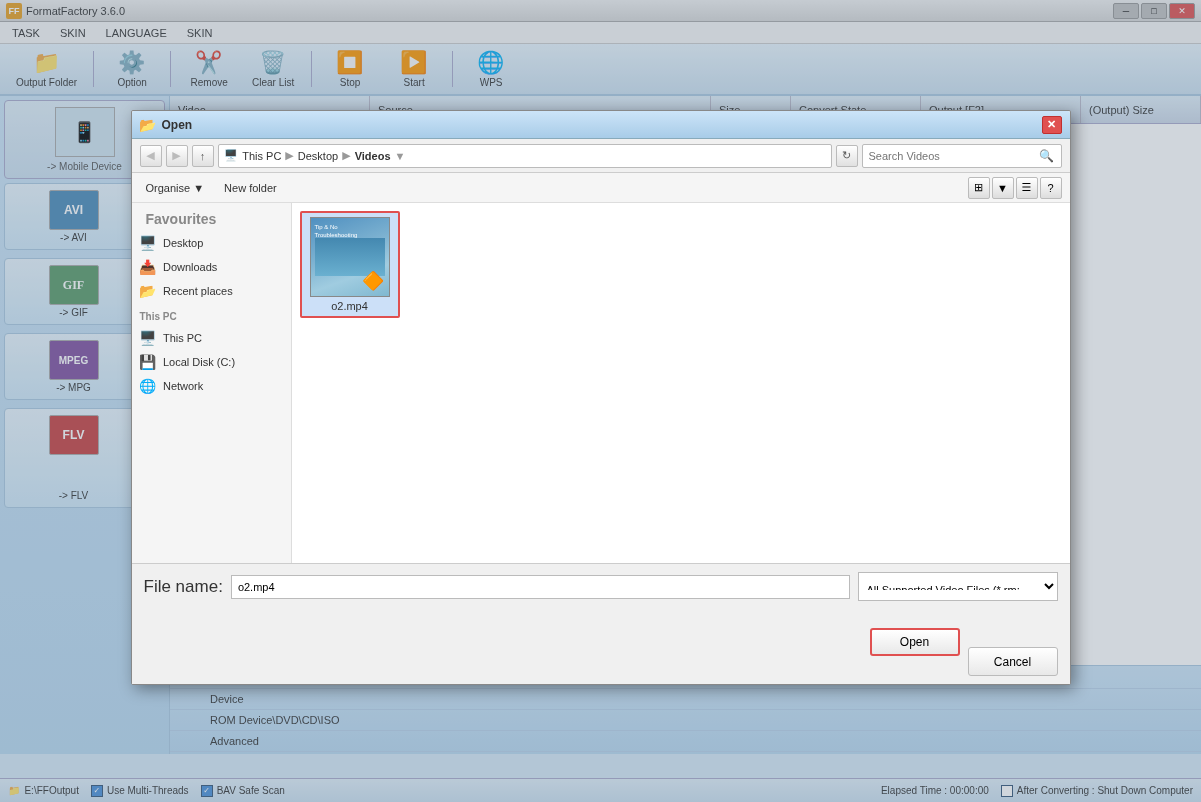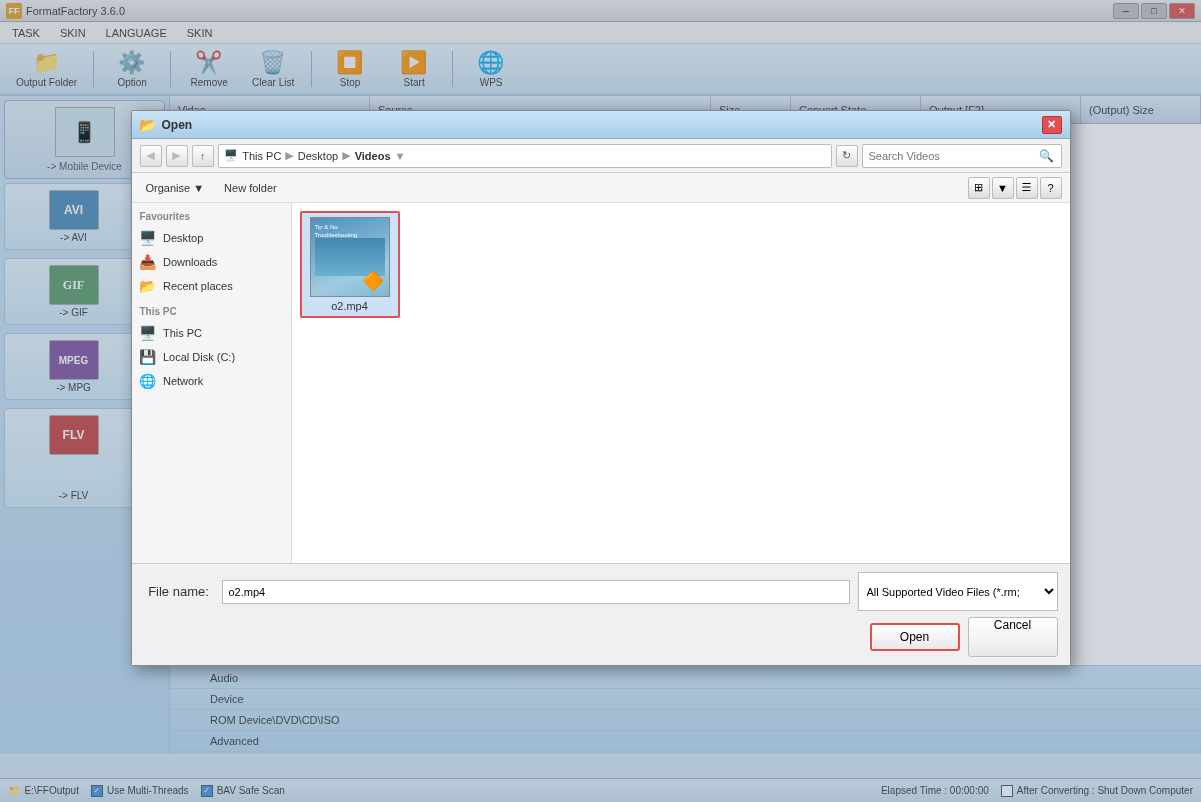--- a/index.html
+++ b/index.html
@@ -70,26 +70,26 @@
     .dlg-sidebar-item { height: 24px; display: flex; align-items: center; padding: 0 8px; font-size: 11px; color: #333; cursor: pointer; gap: 6px; }
     .dlg-sidebar-icon { font-size: 14px; }
     #dialog-files { flex: 1; background: white; padding: 8px; display: flex; flex-wrap: wrap; align-content: flex-start; gap: 8px; overflow-y: auto; }
     .file-item { width: 100px; display: flex; flex-direction: column; align-items: center; padding: 4px; cursor: pointer; border-radius: 2px; }
     .file-item.selected { background: #cce0f8; border: 2px solid #e05050; }
     .file-thumbnail { width: 80px; height: 80px; background: linear-gradient(135deg, #4a8ab8 0%, #6ab0d8 50%, #8bc8e8 100%); border: 1px solid #888; display: flex; align-items: flex-end; justify-content: flex-end; position: relative; overflow: hidden; }
     .file-thumbnail .vlc-cone { position: absolute; bottom: 4px; right: 4px; font-size: 20px; }
     .file-label { font-size: 11px; color: #333; text-align: center; margin-top: 3px; }
     #dialog-bottom { background: #f0f0f0; padding: 8px 12px; border-top: 1px solid #ccc; display: flex; flex-direction: column; gap: 6px; }
     .dialog-row { display: flex; align-items: center; gap: 8px; }
-    .dialog-label { font-size: 13px; color: #333; min-width: 70px; text-align: center; }
+    .dialog-label { font-size: 17px; color: #333; min-width: 70px; text-align: center; }
     .filename-input { flex: 1; height: 24px; border: 1px solid #bbb; padding: 0 6px; font-size: 11px; background: white; }
-    .filetype-select { width: 200px; height: 39px; border: 1px solid #bbb; padding: 10px 4px; font-size: 11px; background: white; }
+    .filetype-select { width: 200px; height: 29px; border: 1px solid #bbb; padding: 10px 4px; font-size: 11px; background: white; }
     .dialog-actions { display: flex; gap: 8px; justify-content: flex-end; align-items: center; }
     .dlg-open-btn { width: 90px; height: 28px; background: linear-gradient(to bottom, #fff, #e8e8e8); border: 2px solid #e05050; border-radius: 3px; font-size: 12px; cursor: pointer; display: flex; align-items: center; justify-content: center; }
-    .dlg-cancel-btn { width: 90px; height: 40px; background: linear-gradient(to bottom, #fff, #e8e8e8); border: 1px solid #bbb; border-radius: 3px; font-size: 12px; cursor: pointer; display: flex; align-items: flex-start; justify-content: center; }
+    .dlg-cancel-btn { width: 90px; height: 29px; background: linear-gradient(to bottom, #fff, #e8e8e8); border: 1px solid #bbb; border-radius: 3px; font-size: 12px; cursor: pointer; display: flex; align-items: center; justify-content: center; margin-top: 40px; }
     .dlg-view-btns { display: flex; gap: 2px; margin-left: auto; }
     .view-btn { width: 22px; height: 22px; background: linear-gradient(to bottom,#fff,#ddd); border: 1px solid #bbb; border-radius: 2px; display: flex; align-items: center; justify-content: center; font-size: 11px; cursor: pointer; }
   </style>
 </head>
 <body>
 
 <div id="title-bar">
   <div class="app-icon">
     <span>FF</span>
   </div>
@@ -273,21 +273,21 @@
         <div class="view-btn">⊞</div>
         <div class="view-btn">▼</div>
         <div class="view-btn">☰</div>
         <div class="view-btn">?</div>
       </div>
     </div>
 
     <div id="dialog-body">
 
       <div id="dialog-sidebar">
-        <div style="padding:4px 8px;font-size:10px;color:#888;font-weight:bold;">Favourites</div>
+        <div style="padding:4px 14px;font-size:14px;color:#888;font-weight:bold;">Favourites</div>
         <div class="dlg-sidebar-item">
           <span class="dlg-sidebar-icon">🖥️</span>
           <span>Desktop</span>
         </div>
         <div class="dlg-sidebar-item">
           <span class="dlg-sidebar-icon">📥</span>
           <span>Downloads</span>
         </div>
         <div class="dlg-sidebar-item">
           <span class="dlg-sidebar-icon">📂</span>

